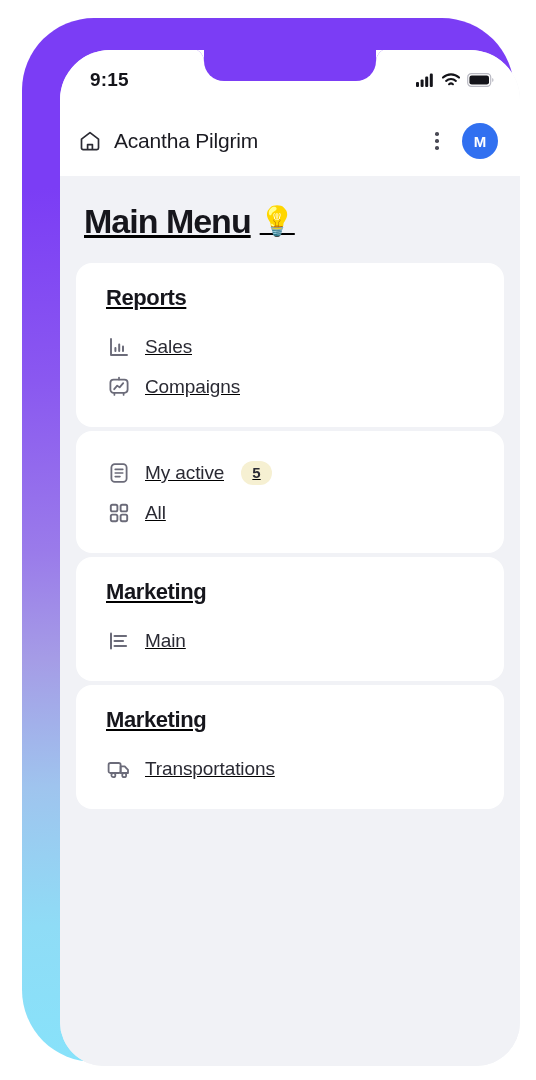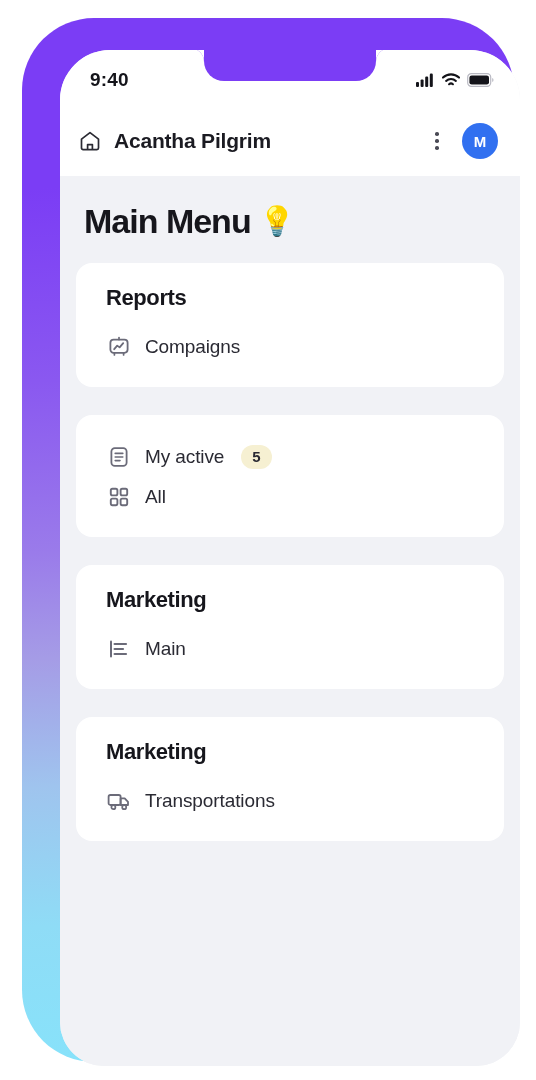--- a/index.html
+++ b/index.html
@@ -112,21 +112,21 @@
   }
   .appbar-left {
     display: flex;
     align-items: center;
     gap: 12px;
     flex: 1;
     min-width: 0;
   }
   .app-title {
     font-size: 21px;
-    font-weight: bold;
+    font-weight: normal;
     color: #1b1b22;
     letter-spacing: -0.2px;
     white-space: nowrap;
   }
   .appbar-right {
     display: flex;
     align-items: center;
     gap: 14px;
   }
   .kebab {
@@ -159,20 +159,21 @@
     justify-content: center;
     cursor: pointer;
   }
 
   
   .page {
     background: #f1f2f6;
     padding: 0 0 0 0;
     height: 890px;
     box-sizing: border-box;
+    text-decoration: underline;
   }
   .page-title {
     font-size: 34px;
     font-weight: bold;
     color: #16161c;
     letter-spacing: -1px;
     padding: 26px 0 22px 24px;
     display: flex;
     align-items: center;
     gap: 9px;
@@ -180,21 +181,21 @@
   .bulb {
     font-size: 29px;
     line-height: 1;
     display: inline-block;
   }
 
   .cards {
     padding: 0 16px;
     display: flex;
     flex-direction: column;
-    gap: 28px;
+    gap: 4px;
   }
   .card {
     background: #ffffff;
     border-radius: 16px;
     padding: 22px 22px 20px 22px;
     box-sizing: border-box;
   }
   .card-title {
     font-size: 22px;
     font-weight: bold;
@@ -245,21 +246,21 @@
 <div class="stage">
   <div class="phone-frame">
 
     <div class="screen">
 
       <div class="statusbar">
         <div class="notch">
           <div class="notch-mask-l"></div>
           <div class="notch-mask-r"></div>
         </div>
-        <div class="status-time">9:40</div>
+        <div class="status-time">9:15</div>
         <div class="status-icons">
           <span>
             <svg width="19" height="14" viewBox="0 0 19 14">
               <rect x="0" y="9" width="3" height="5" rx="1.1" fill="#14141a"></rect>
               <rect x="4.6" y="6.5" width="3" height="7.5" rx="1.1" fill="#14141a"></rect>
               <rect x="9.2" y="3.6" width="3" height="10.4" rx="1.1" fill="#14141a"></rect>
               <rect x="13.8" y="0.6" width="3" height="13.4" rx="1.1" fill="#14141a"></rect>
             </svg>
           </span>
           <span>
@@ -305,20 +306,31 @@
           <span class="bulb">💡</span>
         </div>
 
         <div class="cards">
 
           <div class="card">
             <div class="card-title">Reports</div>
             <div class="menu-row">
               <span class="menu-icon">
                 <svg width="22" height="22" viewBox="0 0 22 22">
+                  <path d="M3 3 V19 H19" stroke="#6b6b79" stroke-width="1.9" fill="none" stroke-linecap="round" stroke-linejoin="round"></path>
+                  <rect x="6.4" y="11" width="2" height="5" rx="0.9" fill="#6b6b79"></rect>
+                  <rect x="10.2" y="7.6" width="2" height="8.4" rx="0.9" fill="#6b6b79"></rect>
+                  <rect x="14" y="9.6" width="2" height="6.4" rx="0.9" fill="#6b6b79"></rect>
+                </svg>
+              </span>
+              <span class="menu-label">Sales</span>
+            </div>
+            <div class="menu-row">
+              <span class="menu-icon">
+                <svg width="22" height="22" viewBox="0 0 22 22">
                   <path d="M11 1.6 v2" stroke="#6b6b79" stroke-width="1.7" stroke-linecap="round"></path>
                   <rect x="2.4" y="3.6" width="17.2" height="13.2" rx="3.2" stroke="#6b6b79" stroke-width="1.8" fill="none"></rect>
                   <path d="M6.2 13.2 L9.2 9.6 L11.6 11.4 L15.2 7.2" stroke="#6b6b79" stroke-width="1.8" fill="none" stroke-linecap="round" stroke-linejoin="round"></path>
                   <path d="M6.4 16.8 v2.2 M15.6 16.8 v2.2" stroke="#6b6b79" stroke-width="1.7" stroke-linecap="round"></path>
                 </svg>
               </span>
               <span class="menu-label">Compaigns</span>
             </div>
           </div>
 

